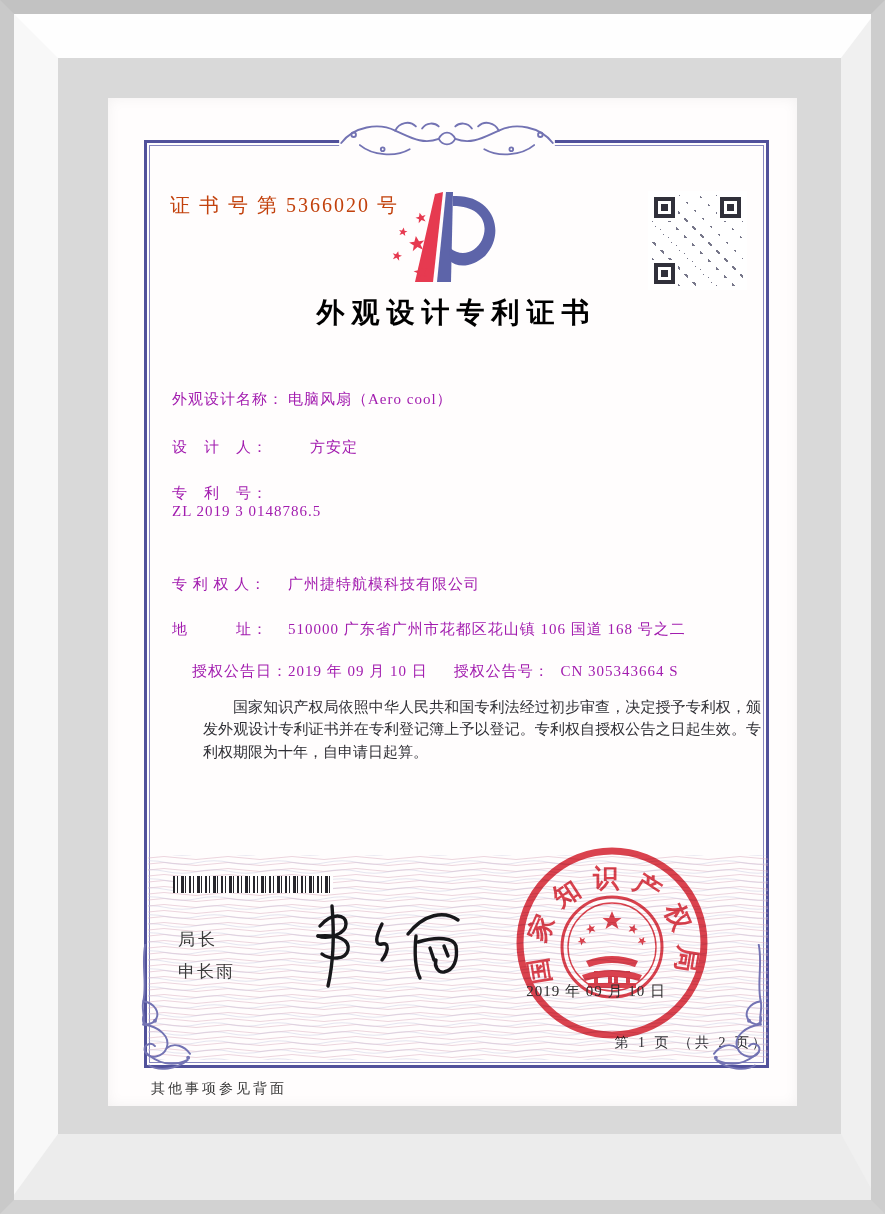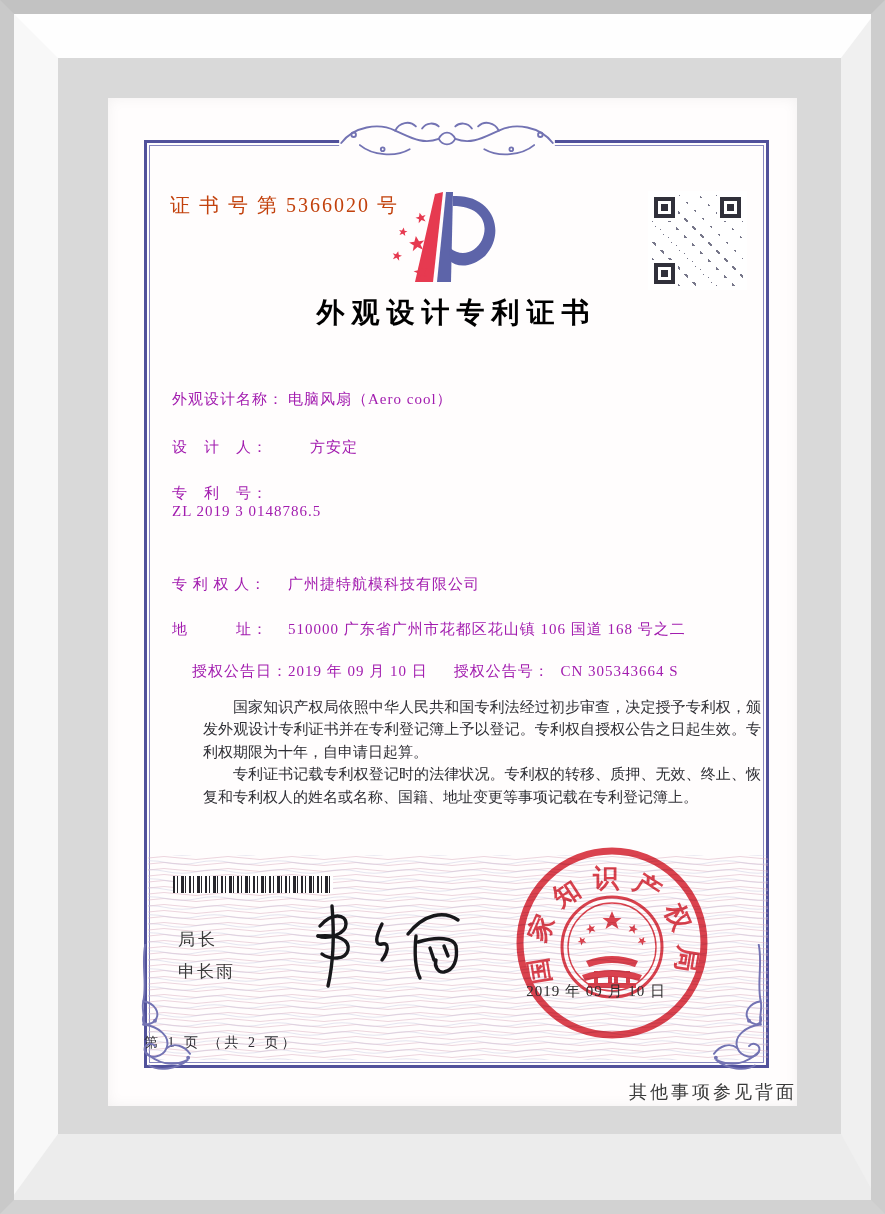--- a/index.html
+++ b/index.html
@@ -59,24 +59,24 @@
       #26262c 8px 11px,#fff 11px 12px,#26262c 12px 13px,#fff 13px 16px);}
   .sig-title{position:absolute;left:70px;top:830px;font-size:17px;z-index:3;
       font-family:"Liberation Sans","DejaVu Sans",sans-serif;color:#3a3a3a;letter-spacing:3px;}
   .sig-name{position:absolute;left:70px;top:862px;font-size:17px;z-index:3;
       font-family:"Liberation Sans","DejaVu Sans",sans-serif;color:#3a3a3a;letter-spacing:2px;}
   .signature{position:absolute;left:184px;top:800px;width:190px;height:96px;z-index:3;}
   .seal{position:absolute;left:404px;top:745px;width:200px;height:200px;z-index:5;
       mix-blend-mode:multiply;opacity:.92;}
   .seal-date{position:absolute;left:388px;top:884px;width:200px;text-align:center;z-index:6;
       font-size:15px;letter-spacing:1px;color:#2e2e2e;}
-  .page-footer{position:absolute;left:36px;right:28px;top:936px;text-align:left;z-index:3;
+  .page-footer{position:absolute;left:36px;right:28px;top:936px;text-align:right;z-index:3;
       font-size:14px;letter-spacing:3px;color:#2f2f35;}
-  .back-note{position:absolute;left:0;right:0;top:982px;text-align:right;
-      font-size:18px;letter-spacing:3px;color:#3a3a3a;}
+  .back-note{position:absolute;left:0;right:0;top:982px;text-align:left;
+      font-size:14px;letter-spacing:3px;color:#3a3a3a;padding-left:43px;}
 </style>
 </head>
 <body>
 
 <div class="photo">
   <div class="frame-gray-edge"></div>
   <div class="frame-white"></div>
   <div class="frame-rabbet"></div>
 
   <div class="paper">
@@ -188,21 +188,20 @@
       <span class="field-label">授权公告日：</span>
       <span class="field-value">2019 年 09 月 10 日</span>
       <span class="grant-pair2">
         <span class="field-label">授权公告号：</span>
         <span class="field-value">CN 305343664 S</span>
       </span>
     </div>
 
     <div class="body-text">
       <p>国家知识产权局依照中华人民共和国专利法经过初步审查，决定授予专利权，颁发外观设计专利证书并在专利登记簿上予以登记。专利权自授权公告之日起生效。专利权期限为十年，自申请日起算。</p>
-      <p>专利证书记载专利权登记时的法律状况。专利权的转移、质押、无效、终止、恢复和专利权人的姓名或名称、国籍、地址变更等事项记载在专利登记簿上。</p>
     </div>
 
     <div class="barcode"></div>
 
     <div class="sig-title">局长</div>
     <div class="sig-name">申长雨</div>
 
     <svg class="signature" viewBox="0 0 190 96">
       <g stroke="#17171a" fill="none" stroke-width="3.4" stroke-linecap="round">
         <path d="M28,28 C40,14 54,16 54,26 C54,36 36,42 26,38"></path>

